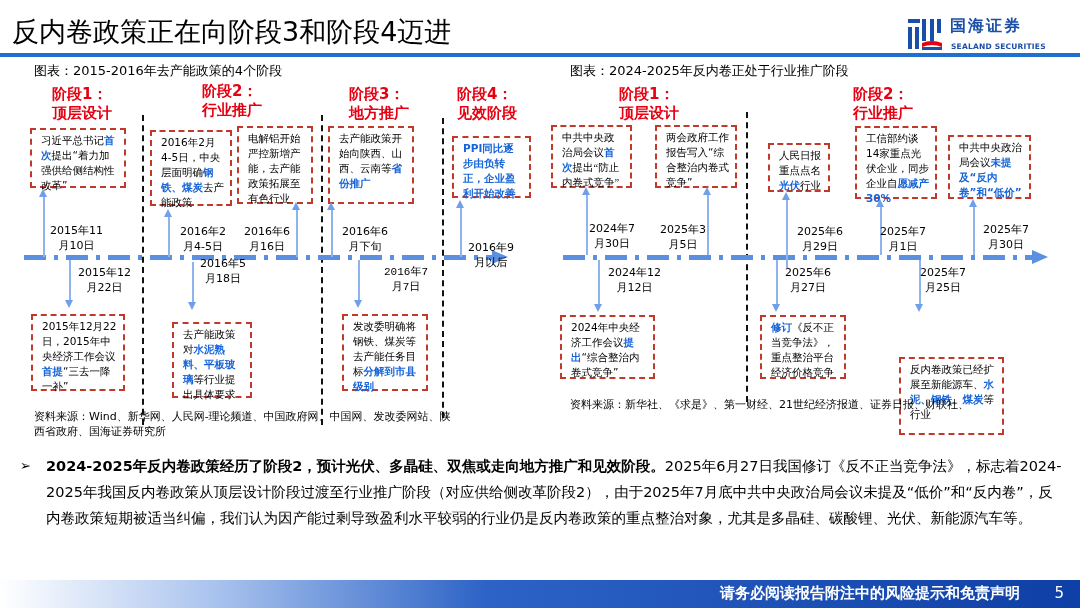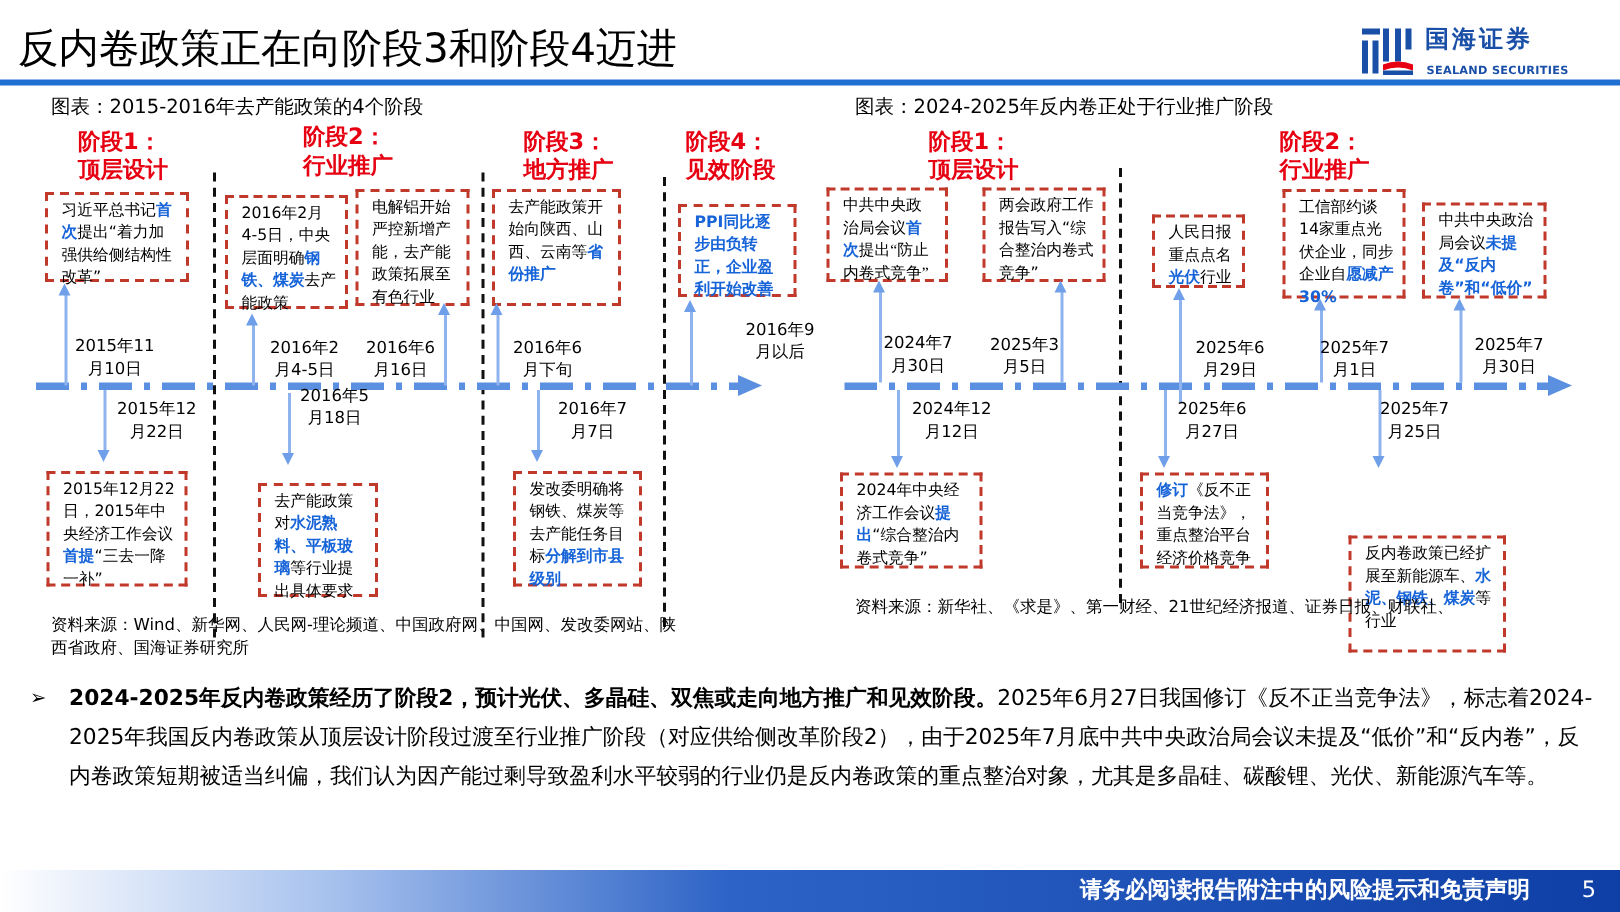--- a/index.html
+++ b/index.html
@@ -113,21 +113,21 @@
 <div class="abs vline up" style="left:331px; top:208px; height:49px;"></div>
 <div class="abs date" style="left:342px; top:224px;">
     <div>2016年6</div>
     <div>月下旬</div>
   </div>
 
 <div class="abs box blue" style="left:452px; top:136px; width:79px; height:62px; padding-top:3px;">
   <span>PPI同比逐步由负转正，企业盈利开始改善</span>
 </div>
 <div class="abs vline up" style="left:460px; top:206px; height:51px;"></div>
-<div class="abs date" style="left:468px; top:212px;margin-left:29px;">
+<div class="abs date" style="left:468px; top:240px;">
     <div>2016年9</div>
     <div>月以后</div>
   </div>
 
 <div class="abs vline down" style="left:69px; top:260px; height:42px;"></div>
 <div class="abs date" style="left:78px; top:265px;">
     <div>2015年12</div>
     <div>月22日</div>
   </div>
 <div class="abs box" style="left:31px; top:314px; width:94px; height:77px; padding-top:3px;">
@@ -137,21 +137,21 @@
 <div class="abs vline down" style="left:192px; top:262px; height:42px;"></div>
 <div class="abs date" style="left:200px; top:256px;">
     <div>2016年5</div>
     <div>月18日</div>
   </div>
 <div class="abs box" style="left:172px; top:322px; width:80px; height:76px; padding-top:3px;">
   <span>去产能政策对</span><span class="hl">水泥熟料、平板玻璃</span><span>等行业提出具体要求</span>
 </div>
 
 <div class="abs vline down" style="left:358px; top:260px; height:42px;"></div>
-<div class="abs date" style="left:372px; top:265px;">
+<div class="abs date" style="left:384px; top:265px;font-family:Liberation Mono, monospace;">
     <div>2016年7</div>
     <div>月7日</div>
   </div>
 <div class="abs box" style="left:342px; top:314px; width:86px; height:77px; padding-top:3px;">
   <span>发改委明确将钢铁、煤炭等去产能任务目标</span><span class="hl">分解到市县级别</span>
 </div>
 
 <div class="abs source" style="left:34px; top:409px; width:500px;">
   <div>资料来源：Wind、新华网、人民网-理论频道、中国政府网、中国网、发改委网站、陕</div>
   <div>西省政府、国海证券研究所</div>

